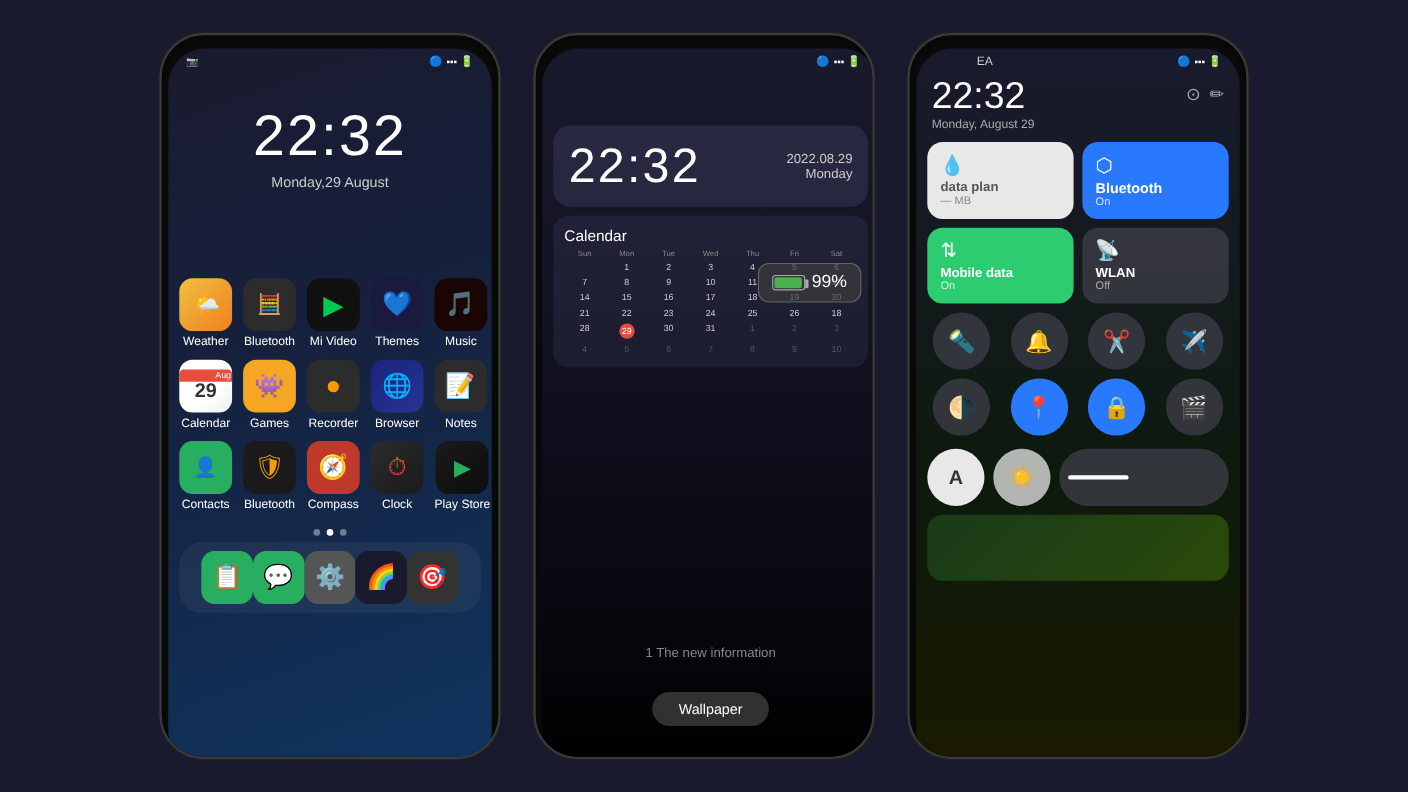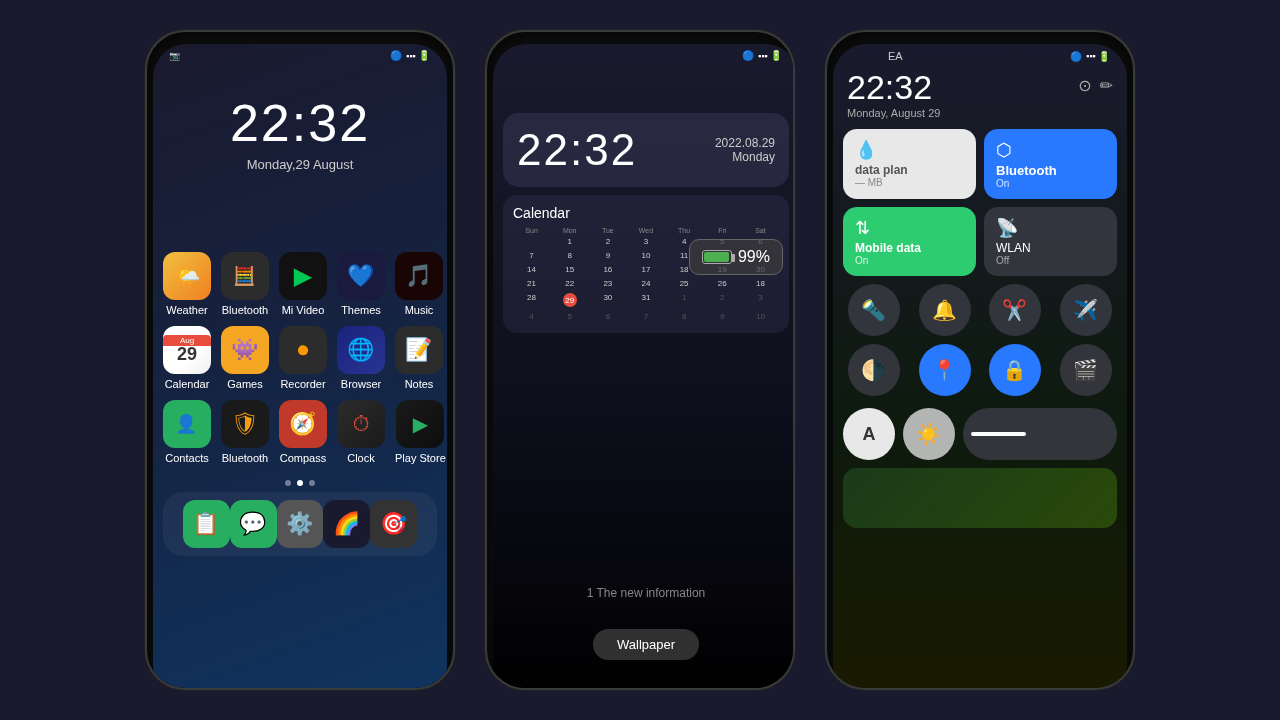--- a/index.html
+++ b/index.html
@@ -393,21 +393,21 @@
       </div>
       <div class="app-icon">
         <div class="app-icon-img ic-music" style="color:#e74c3c;">🎵</div>
         <span class="app-label">Music</span>
       </div>
     </div>
 
     <div class="app-grid" style="margin-top:0; padding-top:0;">
       <div class="app-icon">
         <div class="app-icon-img ic-calendar" style="font-size:14px; flex-direction:column; color:#e74c3c;">
-          <span style="font-size:8px; background:#e74c3c; color:#fff; width:100%; text-align:center; border-radius:4px 4px 0 0; padding:1px;">Aug</span>
+          <span style="font-size:8px; background:#e74c3c; color:#fff; width:100%; text-align:right; border-radius:4px 4px 0 0; padding:1px;">Aug</span>
           <span style="font-size:18px; color:#333; font-weight:bold; margin-top:-2px;">29</span>
         </div>
         <span class="app-label">Calendar</span>
       </div>
       <div class="app-icon">
         <div class="app-icon-img ic-games">👾</div>
         <span class="app-label">Games</span>
       </div>
       <div class="app-icon">
         <div class="app-icon-img ic-recorder" style="color:#ff9800;">⏺</div>
@@ -596,21 +596,21 @@
       </div>
 
       <div class="cc-tile cc-tile-green">
         <div style="font-size:18px; margin-bottom:2px;">⇅</div>
         <div style="font-size:12px; font-weight:600;">Mobile data</div>
         <div style="font-size:10px; opacity:0.8;">On</div>
       </div>
 
       <div class="cc-tile cc-tile-dark">
         <div style="font-size:18px; margin-bottom:2px;">📡</div>
-        <div style="font-size:12px; font-weight:400; color:#fff;">WLAN</div>
+        <div style="font-size:12px; font-weight:700; color:#fff;">WLAN</div>
         <div style="font-size:10px; color:#aaa;">Off</div>
       </div>
     </div>
 
     <div class="cc-icon-row">
       <div class="cc-icon-btn" title="Flashlight">🔦</div>
       <div class="cc-icon-btn" title="Notification">🔔</div>
       <div class="cc-icon-btn" title="Screenshot">✂️</div>
       <div class="cc-icon-btn" title="Airplane mode">✈️</div>
     </div>

